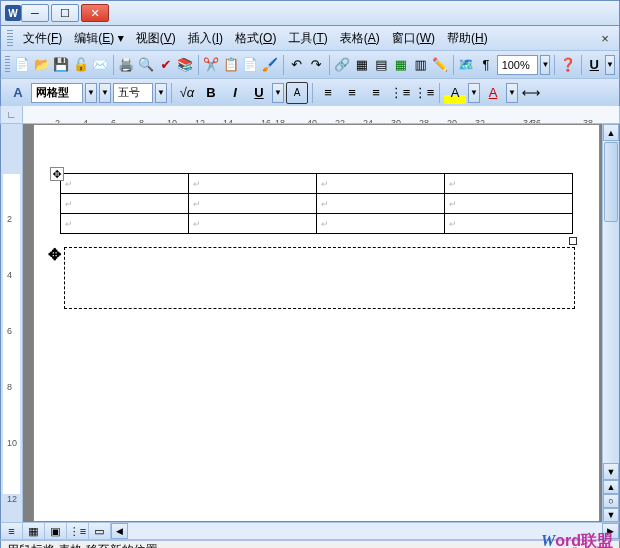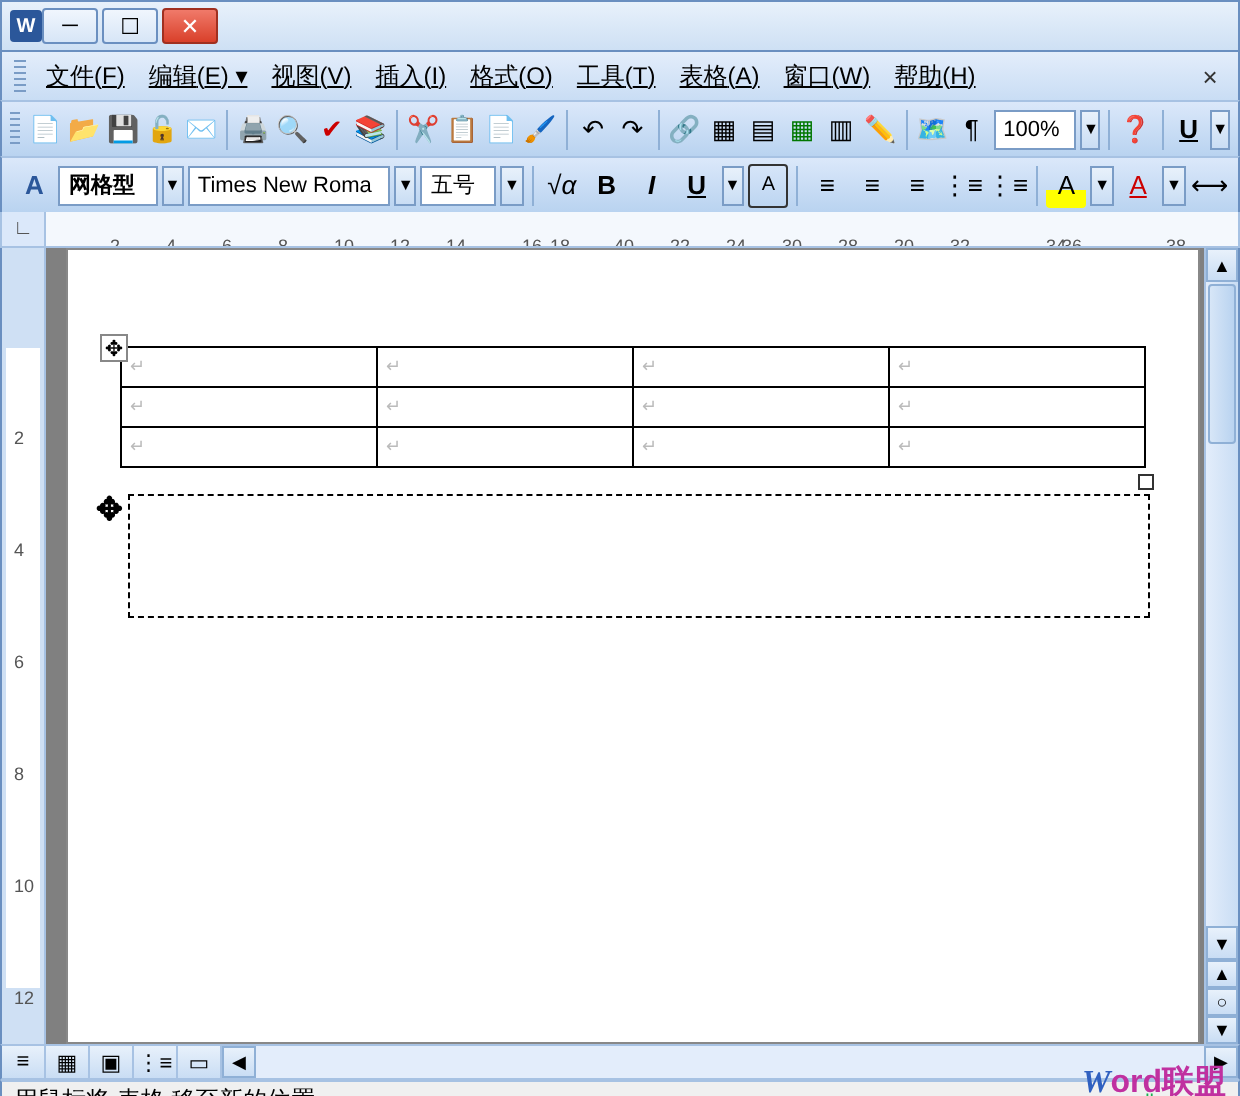--- a/index.html
+++ b/index.html
@@ -9,21 +9,21 @@
   .titlebar { height: 26px; background: linear-gradient(#e8f1fb, #cee0f4); border: 1px solid #6a8fc0; display: flex; align-items: center; padding: 0 4px; }
   .titlebar .icon { width: 16px; height: 16px; background: #2b579a; color: #fff; font-size: 10px; font-weight: bold; display: flex; align-items: center; justify-content: center; border-radius: 2px; }
   .titlebar .title { flex: 1; margin-left: 6px; color: #1a1a1a; }
   .winbtns { display: flex; gap: 2px; }
   .winbtn { width: 28px; height: 18px; border: 1px solid #6a8fc0; background: linear-gradient(#f0f6fd,#d7e6f7); display: flex; align-items: center; justify-content: center; font-size: 11px; cursor: pointer; border-radius: 2px; }
   .winbtn.close { background: linear-gradient(#f07a6a,#d9402a); color: #fff; border-color: #a03020; }
   
   
   .menubar { height: 24px; background: linear-gradient(#e3edfb,#c9ddf4); border-left: 1px solid #6a8fc0; border-right: 1px solid #6a8fc0; display: flex; align-items: center; padding: 0 6px; gap: 0; }
   .menubar .grip { width: 6px; height: 16px; background: repeating-linear-gradient(#7a9cc6 0 1px, transparent 1px 3px); margin-right: 4px; }
-  .menubar .menuitem { padding: 2px 6px; cursor: pointer; white-space: nowrap; text-decoration: underline; }
+  .menubar .menuitem { padding: 2px 6px; cursor: pointer; white-space: nowrap; }
   .menubar .menuitem u { text-decoration: underline; }
   .menubar .closebtn { margin-left: auto; width: 16px; height: 16px; display: flex; align-items: center; justify-content: center; cursor: pointer; color: #333; font-size: 13px; }
   
   
   .toolbar { height: 28px; background: linear-gradient(#dbe8fa,#b9d3f0); border-left: 1px solid #6a8fc0; border-right: 1px solid #6a8fc0; border-top: 1px solid #a7c2e3; display: flex; align-items: center; padding: 0 4px; gap: 2px; }
   .toolbar .grip { width: 6px; height: 18px; background: repeating-linear-gradient(#7a9cc6 0 1px, transparent 1px 3px); margin-right: 2px; }
   .tbtn { width: 22px; height: 22px; display: flex; align-items: center; justify-content: center; cursor: pointer; border-radius: 2px; font-size: 13px; }
   .tsep { width: 1px; height: 20px; background: #8fb0d6; margin: 0 2px; }
   .zoombox { width: 50px; height: 20px; background: #fff; border: 1px solid #7a9cc6; display: flex; align-items: center; padding: 0 4px; font-size: 11px; }
   .dropdown-arrow { width: 12px; height: 20px; background: linear-gradient(#e8f1fb,#c9ddf4); border: 1px solid #7a9cc6; display: flex; align-items: center; justify-content: center; font-size: 8px; cursor: pointer; }
@@ -149,21 +149,20 @@
   <div class="tsep"></div>
   <div class="tbtn" style="font-weight:bold;text-decoration:underline">U</div>
   <div class="dropdown-arrow">▼</div>
 </div>
 
 <div class="formatbar">
   <div class="grip"></div>
   <div class="tbtn" style="color:#2b579a;font-weight:bold">A</div>
   <div class="stylebox style">网格型</div>
   <div class="dropdown-arrow">▼</div>
-  <div class="stylebox font">Times New Roma</div>
   <div class="dropdown-arrow">▼</div>
   <div class="stylebox size">五号</div>
   <div class="dropdown-arrow">▼</div>
   <div class="tsep"></div>
   <div class="tbtn" style="font-style:italic">√α</div>
   <div class="tbtn" style="font-weight:bold">B</div>
   <div class="tbtn" style="font-style:italic;font-weight:bold">I</div>
   <div class="tbtn" style="text-decoration:underline;font-weight:bold">U</div>
   <div class="dropdown-arrow">▼</div>
   <div class="tbtn" style="border:1px solid #333;font-size:10px">A</div>

